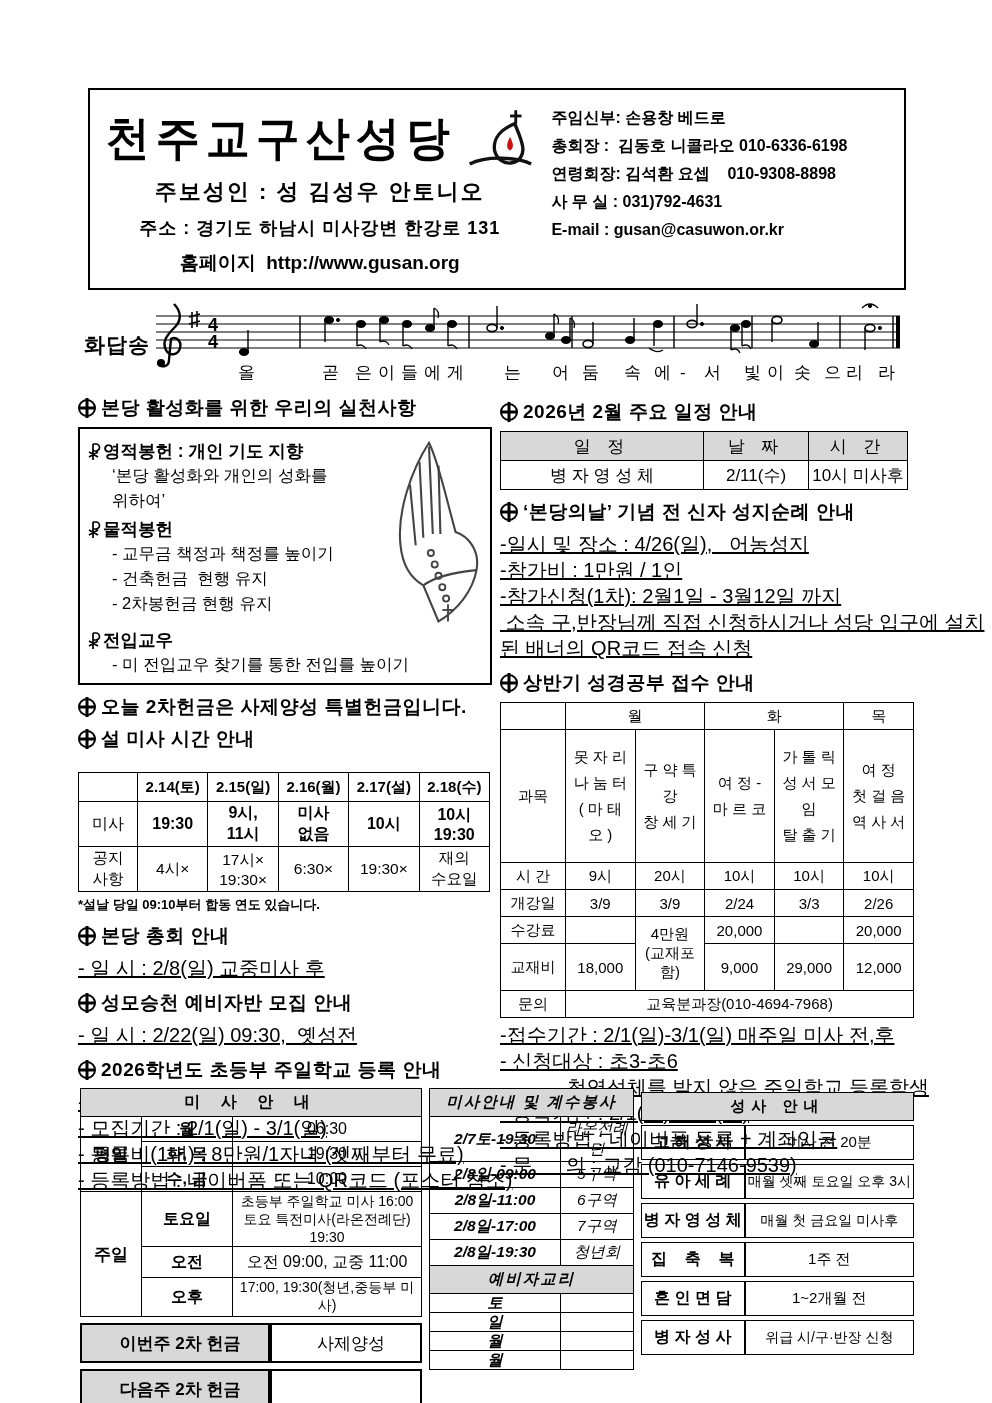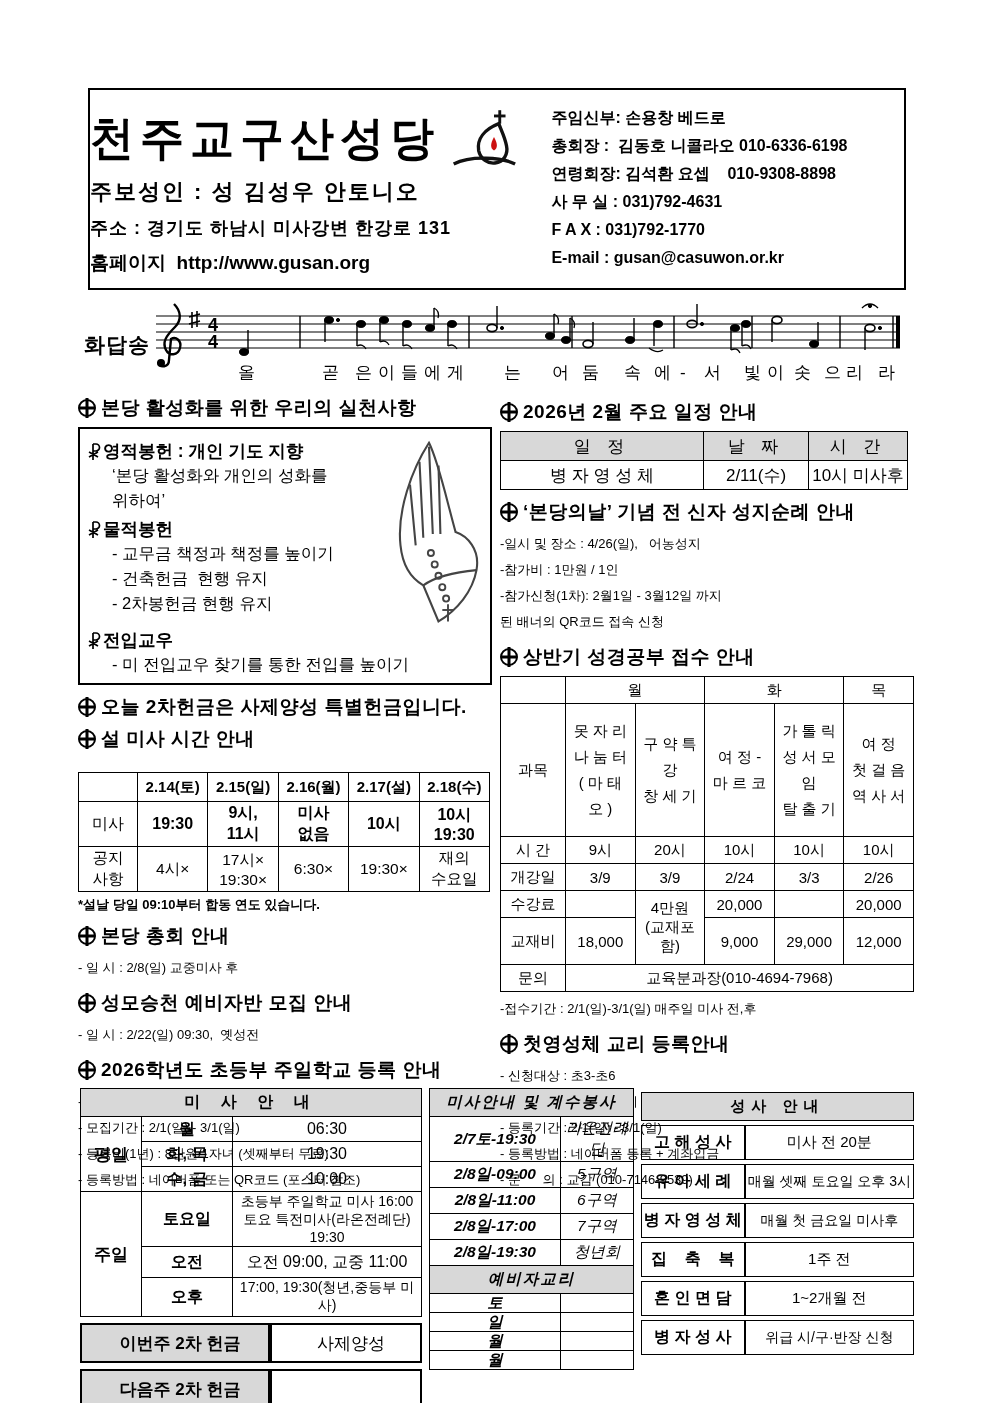--- a/index.html
+++ b/index.html
@@ -1,39 +1,39 @@
 <!DOCTYPE html>
 <html><head>
 <meta charset="utf-8">
 <style>
   html,body{margin:0;padding:0;background:#fff;}
   body{font-family:"Liberation Sans","DejaVu Sans",sans-serif;color:#000;}
   .page{position:relative;width:992px;height:1403px;background:#fff;overflow:hidden;}
 
   
   .header-box{position:absolute;left:88px;top:88px;width:814px;height:198px;border:2px solid #000;display:flex;}
-  .hb-left{width:57%;display:flex;flex-direction:column;justify-content:center;align-items:flex-start;padding-top:4px;}
+  .hb-left{width:57%;display:flex;flex-direction:column;justify-content:center;align-items:center;padding-top:4px;}
   .church-name-row{display:flex;align-items:center;gap:6px;}
   .church-name{font-size:44px;font-weight:900;letter-spacing:6px;white-space:pre;transform:scaleY(1.05);}
   .patron{font-size:22px;font-weight:900;letter-spacing:2px;margin-top:6px;white-space:pre;}
   .address{font-size:18px;font-weight:800;letter-spacing:1px;margin-top:9px;white-space:pre;}
   .homepage{font-size:19px;font-weight:800;margin-top:10px;white-space:pre;}
   .hb-right{width:43%;padding:14px 6px 0 2px;}
   .contact-line{font-size:16px;font-weight:700;line-height:28px;white-space:pre;}
 
   
   .psalm-row{position:absolute;left:84px;top:298px;width:828px;height:94px;display:flex;align-items:center;}
   .psalm-label{font-size:21px;font-weight:900;letter-spacing:1px;flex:none;margin-right:2px;}
 
   
   .col-left{position:absolute;left:78px;top:390px;width:414px;}
   .col-right{position:absolute;left:500px;top:394px;width:416px;}
   .sec-title{display:flex;align-items:center;gap:5px;font-size:19px;font-weight:900;letter-spacing:0.5px;margin:9px 0 6px 0;white-space:pre;}
   .sec-title.tight{margin-top:5px;}
-  .body-line{font-size:13px;line-height:26px;white-space:pre;}
+  .body-line{font-size:20px;line-height:26px;white-space:pre;text-decoration:underline;}
   .ccross{position:relative;display:inline-block;width:14px;height:14px;border:2.5px solid #000;border-radius:50%;flex:none;}
   .ccross::before{content:"";position:absolute;left:50%;top:-3px;bottom:-3px;width:3px;background:#000;transform:translateX(-50%);}
   .ccross::after{content:"";position:absolute;top:50%;left:-1px;right:-1px;height:3px;background:#000;transform:translateY(-50%);}
 
   
   .practice-box{border:2px solid #000;padding:6px 8px;position:relative;min-height:193px;}
   .pb-head{display:flex;align-items:center;gap:2px;font-size:17.5px;font-weight:900;margin-top:4px;white-space:pre;}
   .pb-line{font-size:16.5px;line-height:25px;margin-left:24px;white-space:pre;}
   .hands{position:absolute;right:2px;top:10px;}
 
@@ -96,21 +96,20 @@
       </div>
       <div class="patron">주보성인 : 성 김성우 안토니오</div>
       <div class="address">주소 : 경기도 하남시 미사강변 한강로 131</div>
       <div class="homepage">홈페이지  http://www.gusan.org</div>
     </div>
     <div class="hb-right">
       <div class="contact-line">주임신부: 손용창 베드로</div>
       <div class="contact-line">총회장 :  김동호 니콜라오 010-6336-6198</div>
       <div class="contact-line">연령회장: 김석환 요셉    010-9308-8898</div>
       <div class="contact-line">사 무 실 : 031)792-4631</div>
-      <div class="contact-line">F A X : 031)792-1770</div>
       <div class="contact-line">E-mail : gusan@casuwon.or.kr</div>
     </div>
   </div>
 
   <div class="psalm-row">
     <span class="psalm-label">화답송</span>
     <svg width="752" height="94" viewBox="0 0 752 94" font-family="Liberation Sans, sans-serif">
 
       <g stroke="#000" stroke-width="1.2">
         <line x1="4" y1="18" x2="748" y2="18"></line>
@@ -387,20 +386,21 @@
     </tbody>
       </table>
 
     <div class="sec-title">
       <span class="ccross"></span>
       <span>‘본당의날’ 기념 전 신자 성지순례 안내</span>
     </div>
     <div class="body-line">-일시 및 장소 : 4/26(일),   어농성지</div>
     <div class="body-line">-참가비 : 1만원 / 1인</div>
     <div class="body-line">-참가신청(1차): 2월1일 - 3월12일 까지</div>
+    <div class="body-line"> 소속 구,반장님께 직접 신청하시거나 성당 입구에 설치</div>
     <div class="body-line">된 배너의 QR코드 접속 신청</div>
 
     <div class="sec-title">
       <span class="ccross"></span>
       <span>상반기 성경공부 접수 안내</span>
     </div>
     <table class="bible-table">
       <tbody>
           <tr class="r">
         <td style="width:62px;"></td>
@@ -473,24 +473,20 @@
         <td>12,000</td>
       </tr>
       <tr class="r">
         <td>문의</td>
         <td colspan="5">교육분과장(010-4694-7968)</td>
       </tr>
     </tbody>
       </table>
     <div class="body-line">-접수기간 : 2/1(일)-3/1(일) 매주일 미사 전,후</div>
 
-    <div class="sec-title">
-      <span class="ccross"></span>
-      <span>첫영성체 교리 등록안내</span>
-    </div>
     <div class="body-line">- 신청대상 : 초3-초6</div>
     <div class="body-line">            첫영성체를 받지 않은 주일학교 등록학생</div>
     <div class="body-line">- 등록기간 : 2/1(일) - 3/1(일)</div>
     <div class="body-line">- 등록방법 : 네이버폼 등록 + 계좌입금</div>
     <div class="body-line">- 문      의 : 교감 (010-7146-9539)</div>
   </div>
 
   <div class="bottom">
 
     <div>

